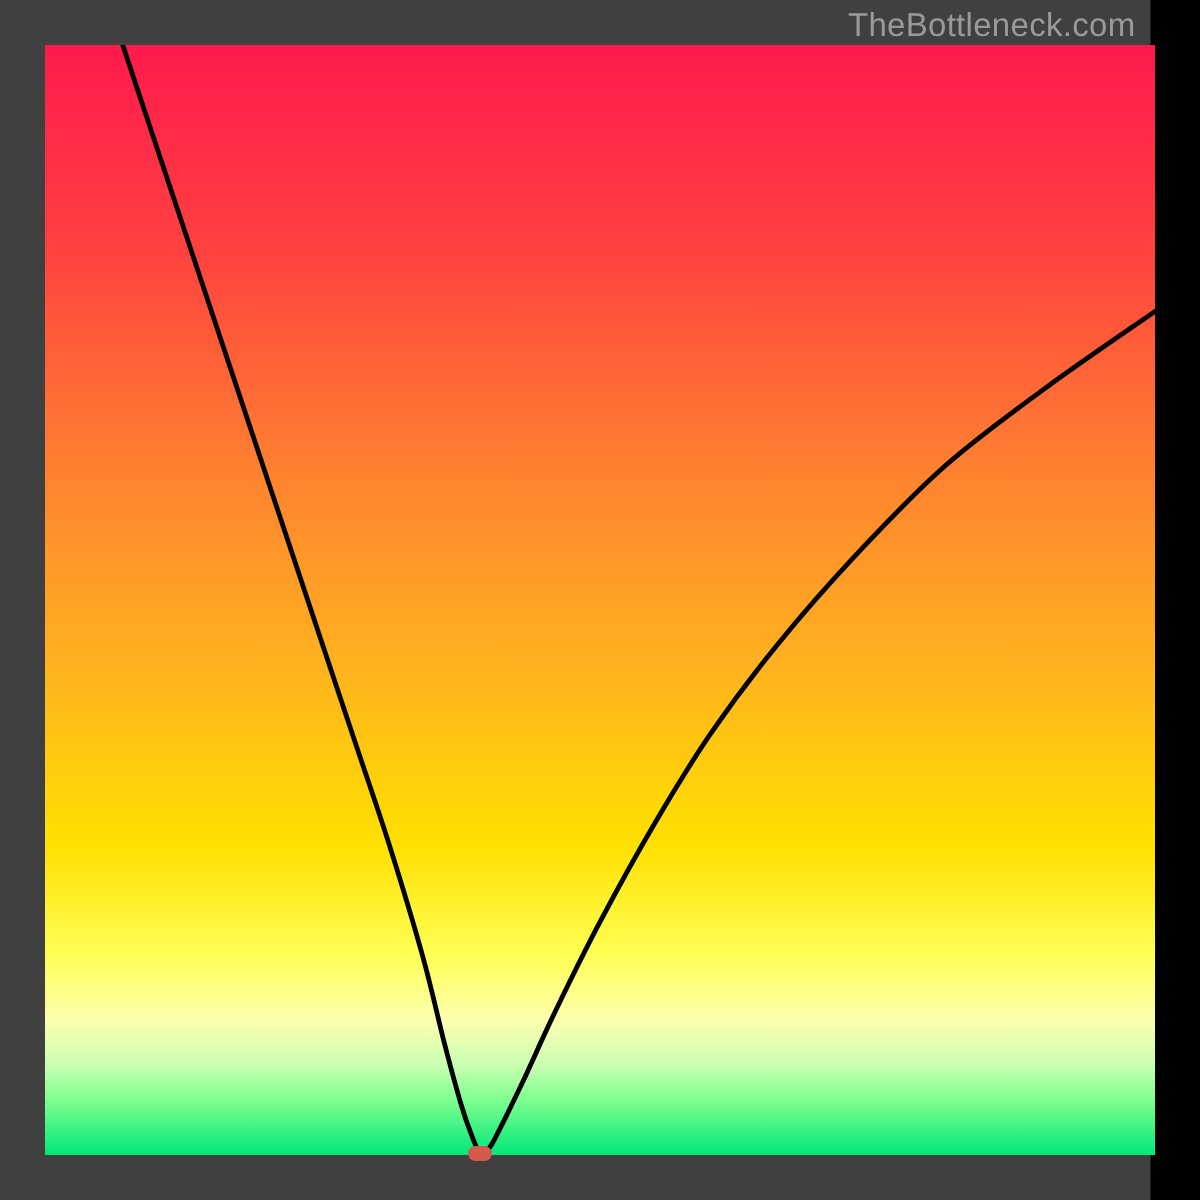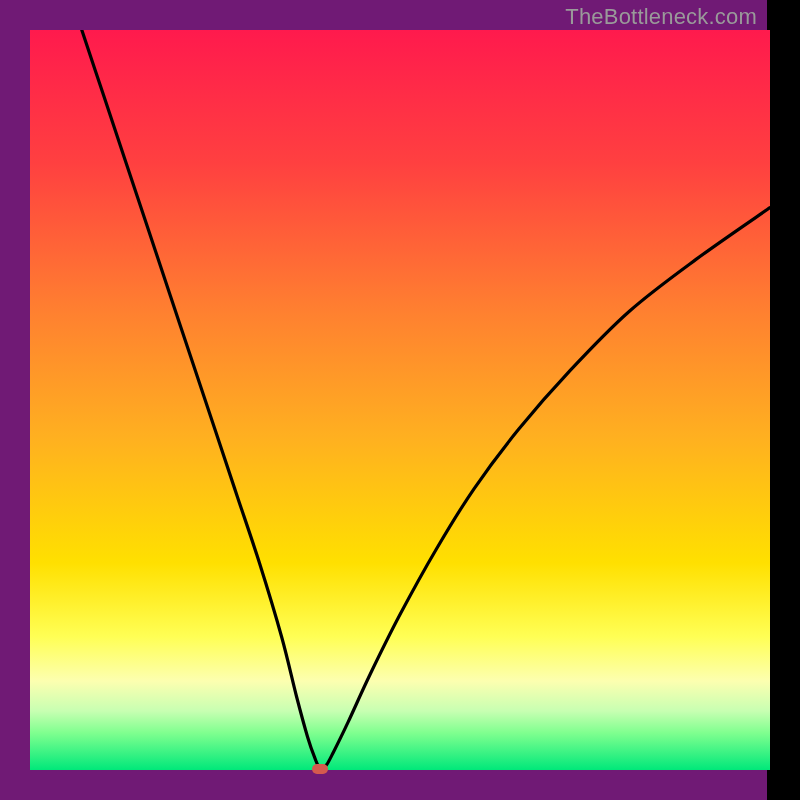--- a/index.html
+++ b/index.html
@@ -10,21 +10,21 @@
     background: #000;
     overflow: hidden;
     font-family: Arial, Helvetica, sans-serif;
   }
   .frame {
     position: absolute;
     top: 0;
     left: 0;
     width: 767px;
     height: 800px;
-    background: #701a75;
+    background: #404040;
   }
   .plot {
     position: absolute;
     top: 30px;
     left: 30px;
     width: 740px;
     height: 740px;
     background: linear-gradient(to bottom,
       #ff1a4d 0%,
       #ff4040 18%,

